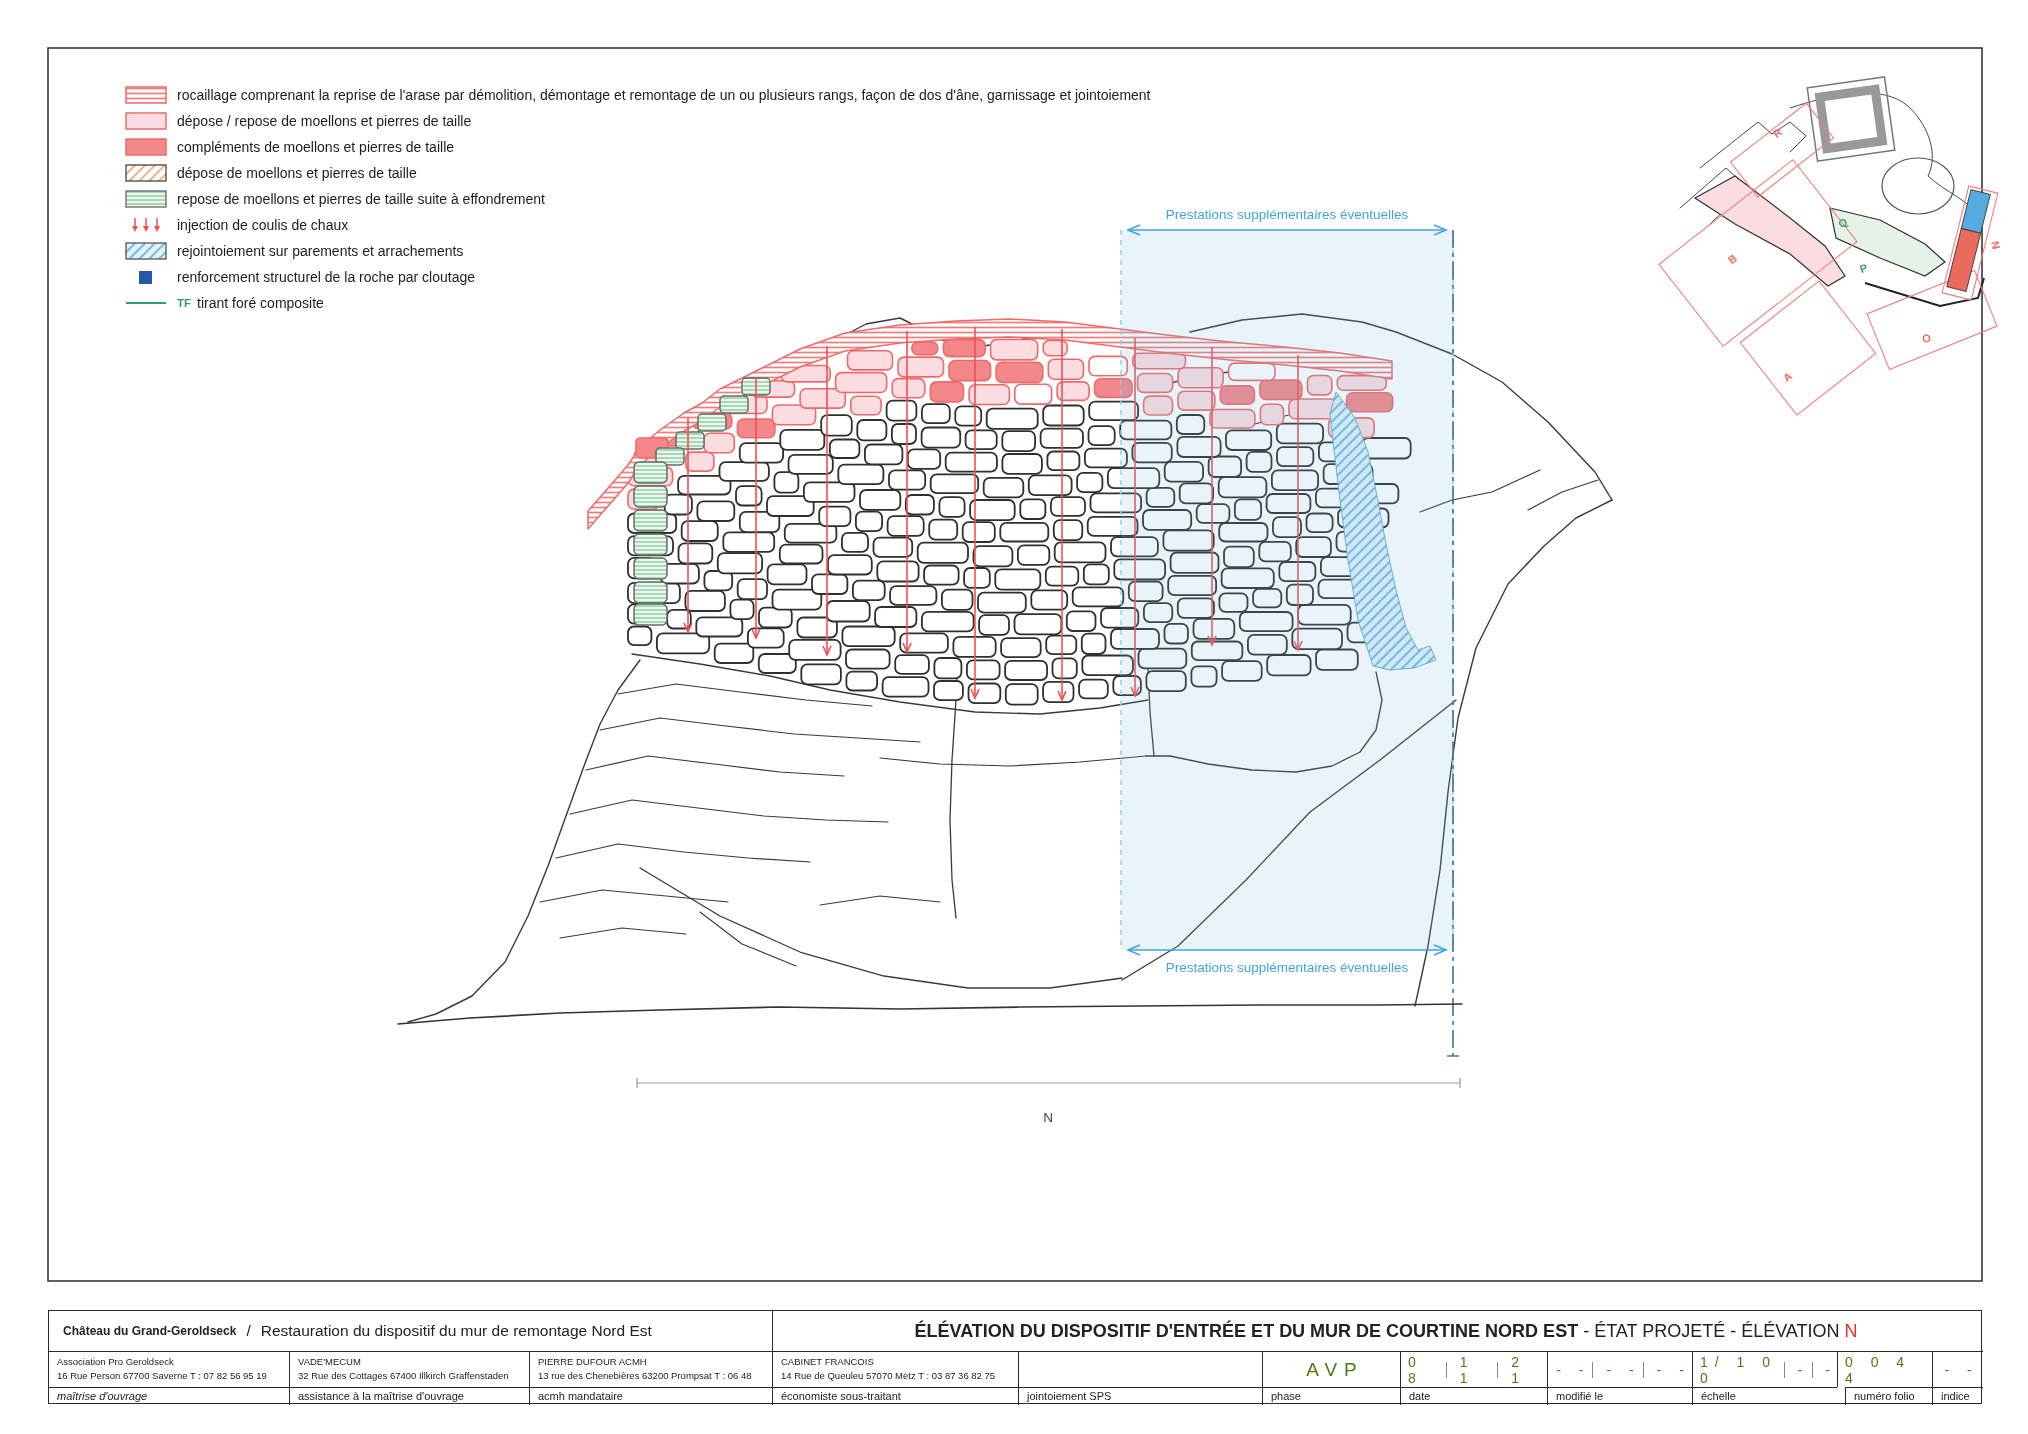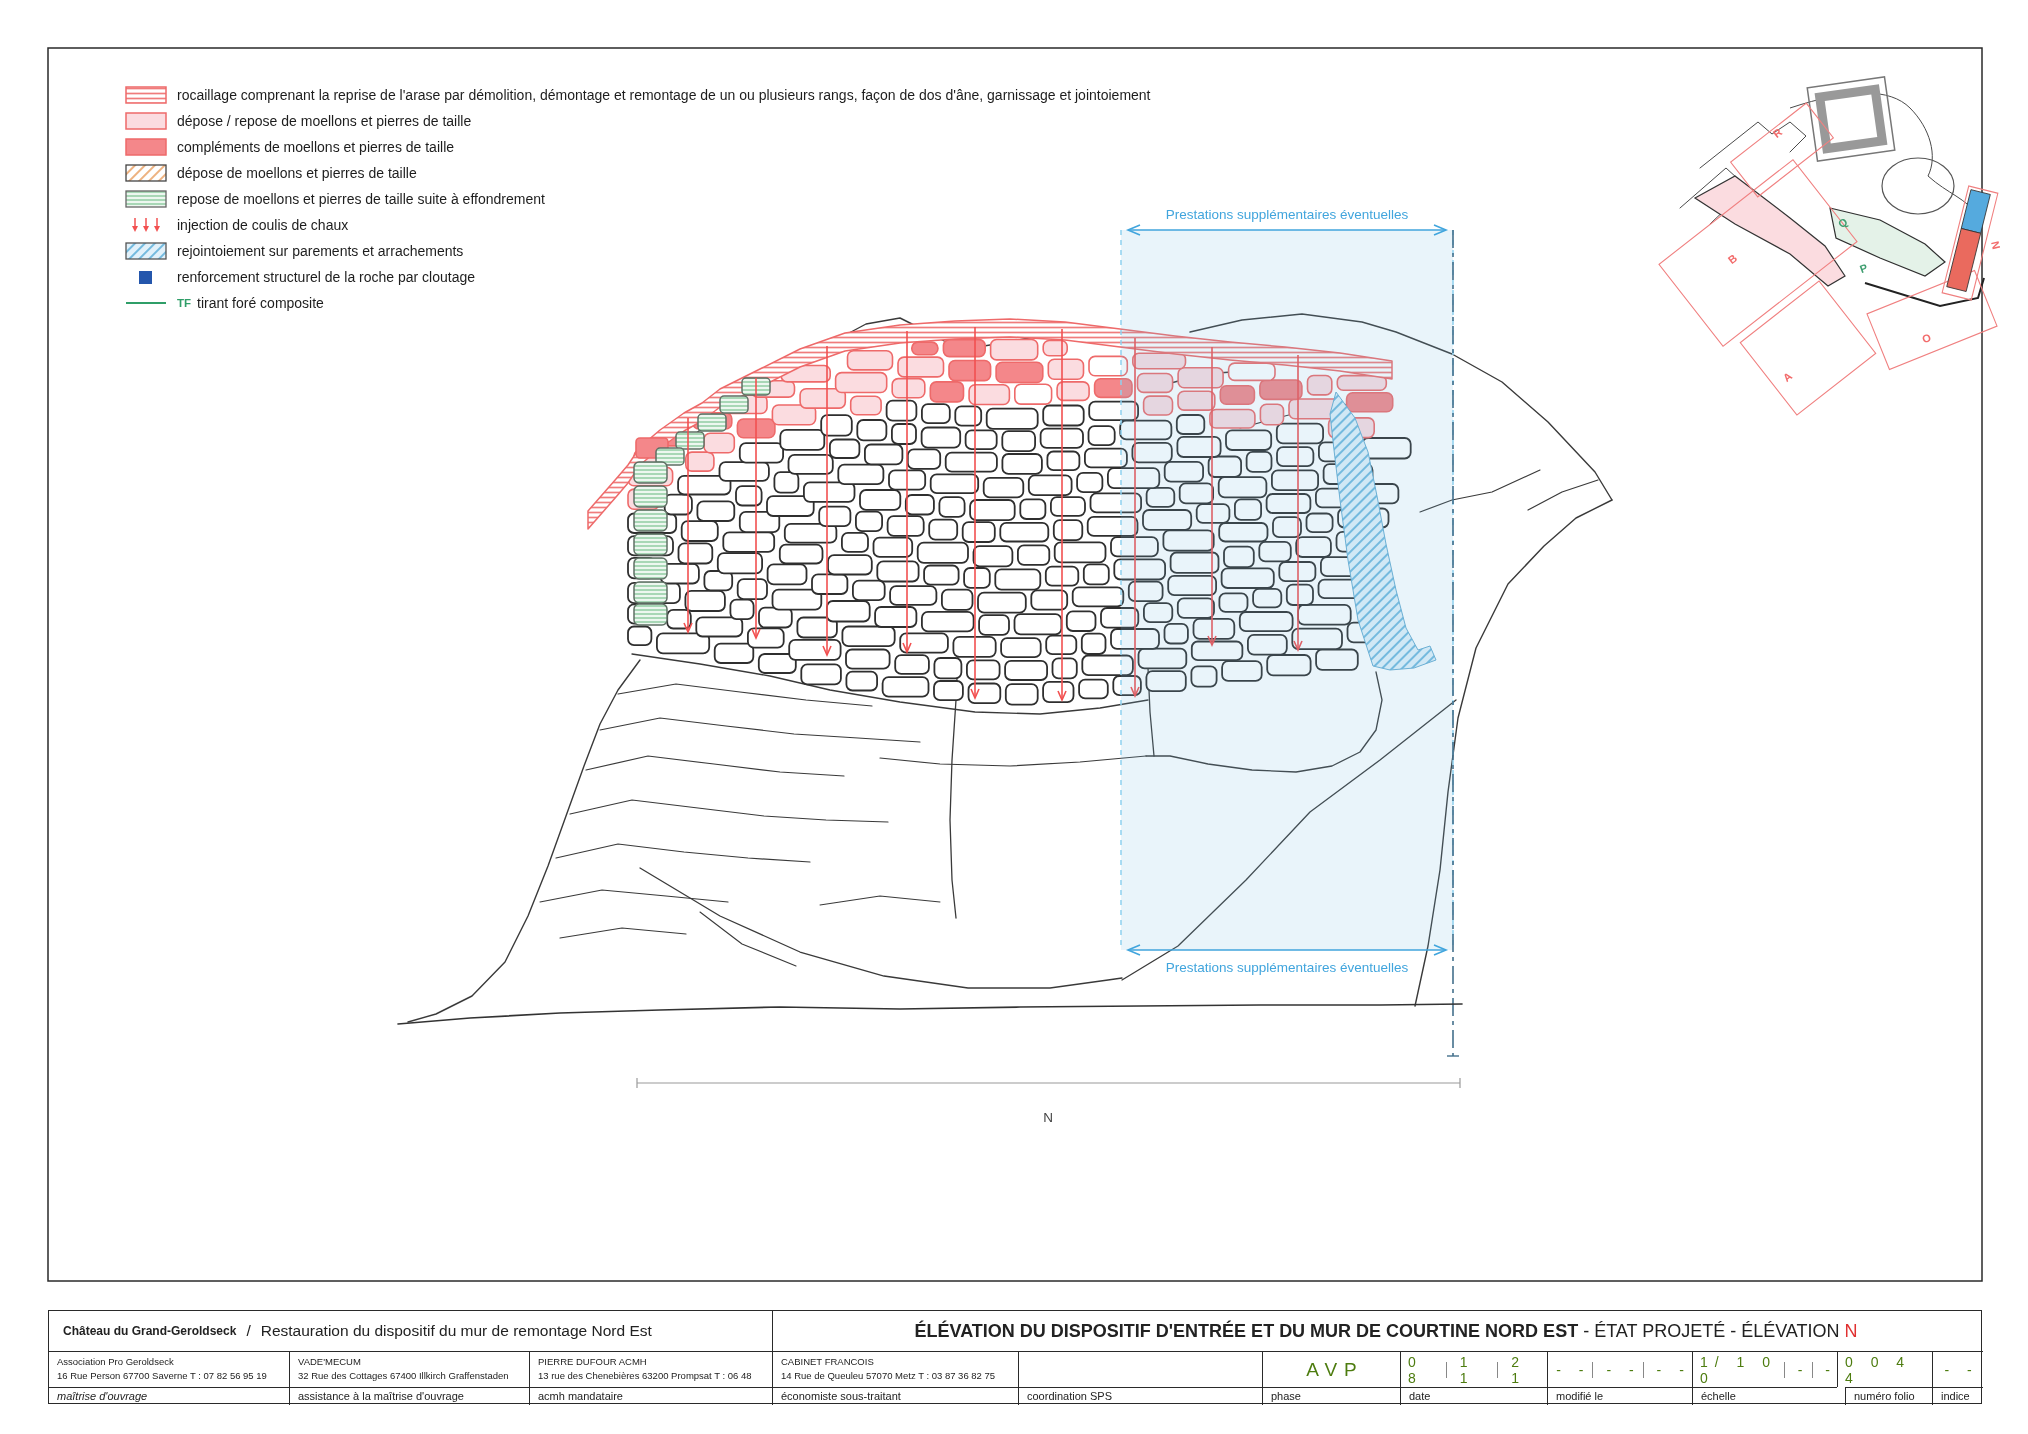--- a/index.html
+++ b/index.html
@@ -531,21 +531,21 @@
       <div class="tb-cell tb-vline tb-role" style="left: 480px; top: 76px; width: 243px; height: 18px;"><span>acmh mandataire</span></div>
       <div class="tb-cell tb-vline tb-addr" style="left: 723px; top: 41px; width: 246px; height: 35px;">
         <div>CABINET FRANCOIS</div>
         <div>14 Rue de Queuleu      57070 Metz     T : 03 87 36 82 75</div>
       </div>
       <div class="tb-cell tb-vline tb-role" style="left: 723px; top: 76px; width: 246px; height: 18px;"><span>économiste sous-traitant</span></div>
       <div class="tb-cell tb-vline tb-addr" style="left: 969px; top: 41px; width: 244px; height: 35px;">
         <div></div>
         <div></div>
       </div>
-      <div class="tb-cell tb-vline tb-role" style="left: 969px; top: 76px; width: 244px; height: 18px;"><span>coordination SPS</span></div>
+      <div class="tb-cell tb-vline tb-role" style="left: 969px; top: 76px; width: 244px; height: 18px;"><span>jointoiement SPS</span></div>
       <div class="tb-cell tb-vline tb-val big" style="left: 1213px; top: 41px; width: 138px; height: 35px;">
         <span class="grp">AVP</span>
       </div>
       <div class="tb-cell tb-vline tb-role" style="left: 1213px; top: 76px; width: 138px; height: 18px;"><span>phase</span></div>
       <div class="tb-cell tb-vline tb-val" style="left: 1351px; top: 41px; width: 147px; height: 35px;">
         <span class="grp">0 8</span>
         <span class="div"></span>
         <span class="grp">1 1</span>
         <span class="div"></span>
         <span class="grp">2 1</span>

